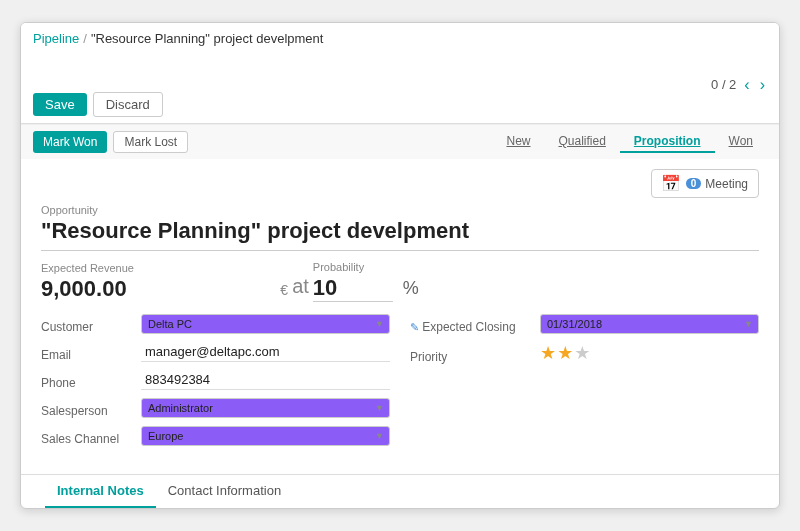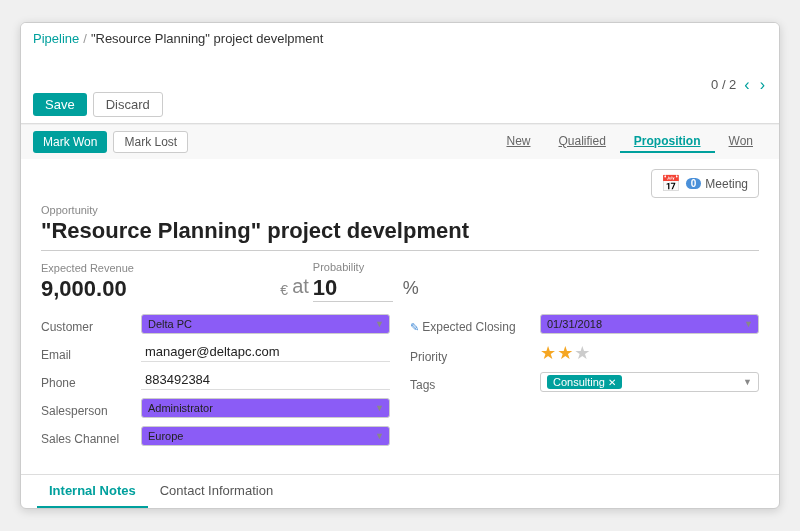--- a/index.html
+++ b/index.html
@@ -297,21 +297,21 @@
     }
     .tag-chip .tag-close { cursor: pointer; font-size: 10px; }
     .tags-arrow {
       margin-left: auto;
       font-size: 9px;
       color: #888;
     }
     .tabs-bar {
       border-top: 1px solid #ddd;
       display: flex;
-      padding: 0 16px;
+      padding: 0 24px;
       margin-top: 10px;
     }
     .tab-item {
       font-size: 13px;
       padding: 8px 12px;
       cursor: pointer;
       color: #555;
       border-bottom: 2px solid transparent;
     }
     .tab-item.active {
@@ -454,30 +454,20 @@
 
         <div class="field-row">
           <span class="right-col-label">Priority</span>
           <div class="stars">
             <span class="star-filled">★</span>
             <span class="star-filled">★</span>
             <span class="star-empty">★</span>
           </div>
         </div>
 
-        <div class="field-row">
-          <span class="right-col-label">Tags</span>
-          <div class="tags-wrapper">
-            <div class="tag-chip">
-              <span>Consulting</span>
-              <span class="tag-close">✕</span>
-            </div>
-            <span class="tags-arrow">▼</span>
-          </div>
-        </div>
       </div>
     </div>
   </div>
 
   <div class="tabs-bar">
     <span class="tab-item active">Internal Notes</span>
     <span class="tab-item">Contact Information</span>
   </div>
 </div>
 

